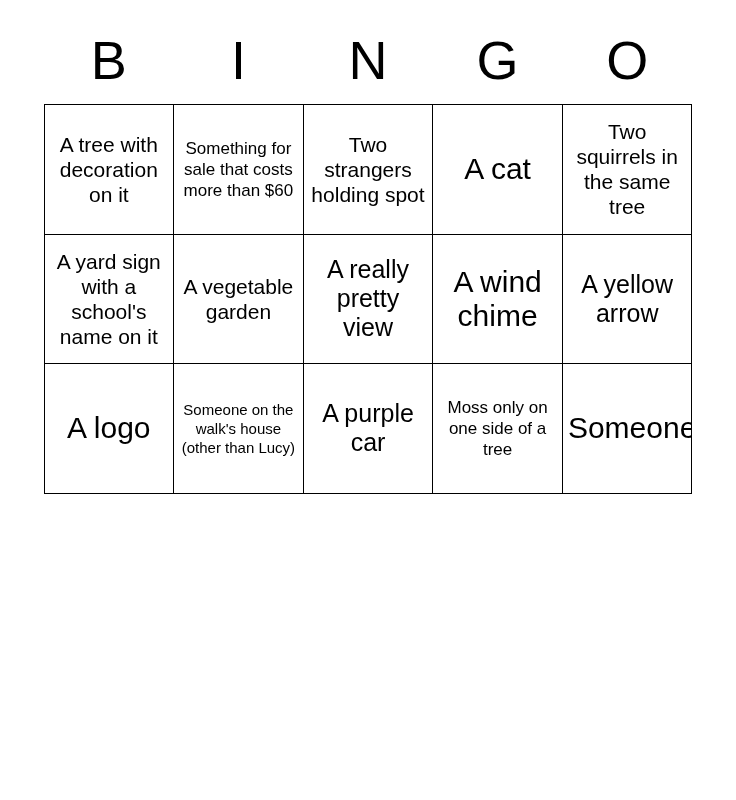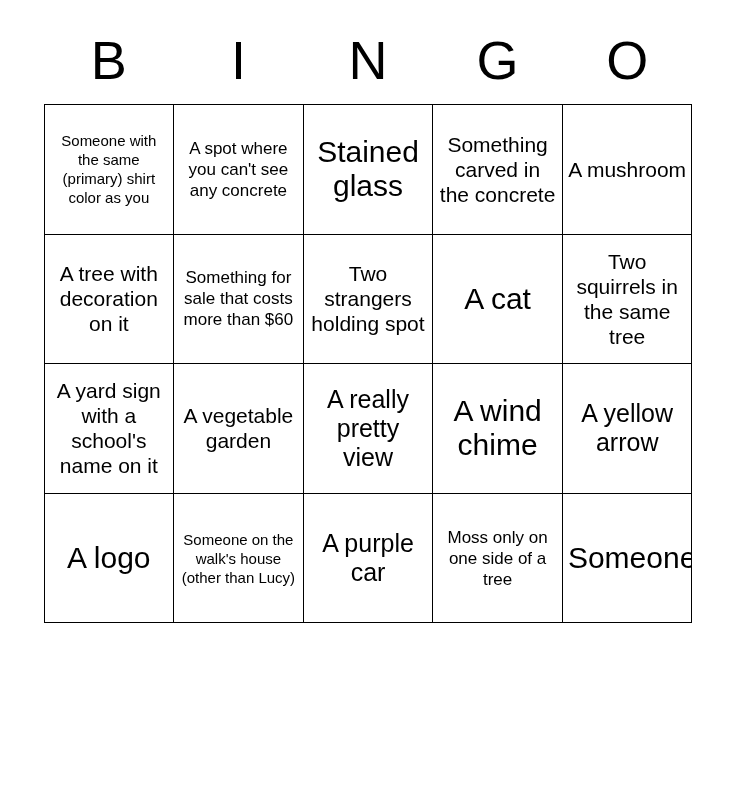--- a/index.html
+++ b/index.html
@@ -72,27 +72,20 @@
     <div class="header-cell">B</div>
     <div class="header-cell">I</div>
     <div class="header-cell">N</div>
     <div class="header-cell">G</div>
     <div class="header-cell">O</div>
   </div>
 
   <table class="grid">
     <tbody>
       <tr>
-        <td class="fs-xs">Someone with the same (primary) shirt color as you</td>
-        <td class="fs-sm">A spot where you can't see any concrete</td>
-        <td class="fs-xl">Stained glass</td>
-        <td class="fs-md">Something carved in the concrete</td>
-        <td class="fs-md">A mushroom</td>
-      </tr>
-      <tr>
         <td class="fs-md">A tree with decoration on it</td>
         <td class="fs-sm">Something for sale that costs more than $60</td>
         <td class="fs-md">Two strangers holding spot</td>
         <td class="fs-xl">A cat</td>
         <td class="fs-md">Two squirrels in the same tree</td>
       </tr>
       <tr>
         <td class="fs-md">A yard sign with a school's name on it</td>
         <td class="fs-md">A vegetable garden</td>
         <td class="fs-lg">A really pretty view</td>

